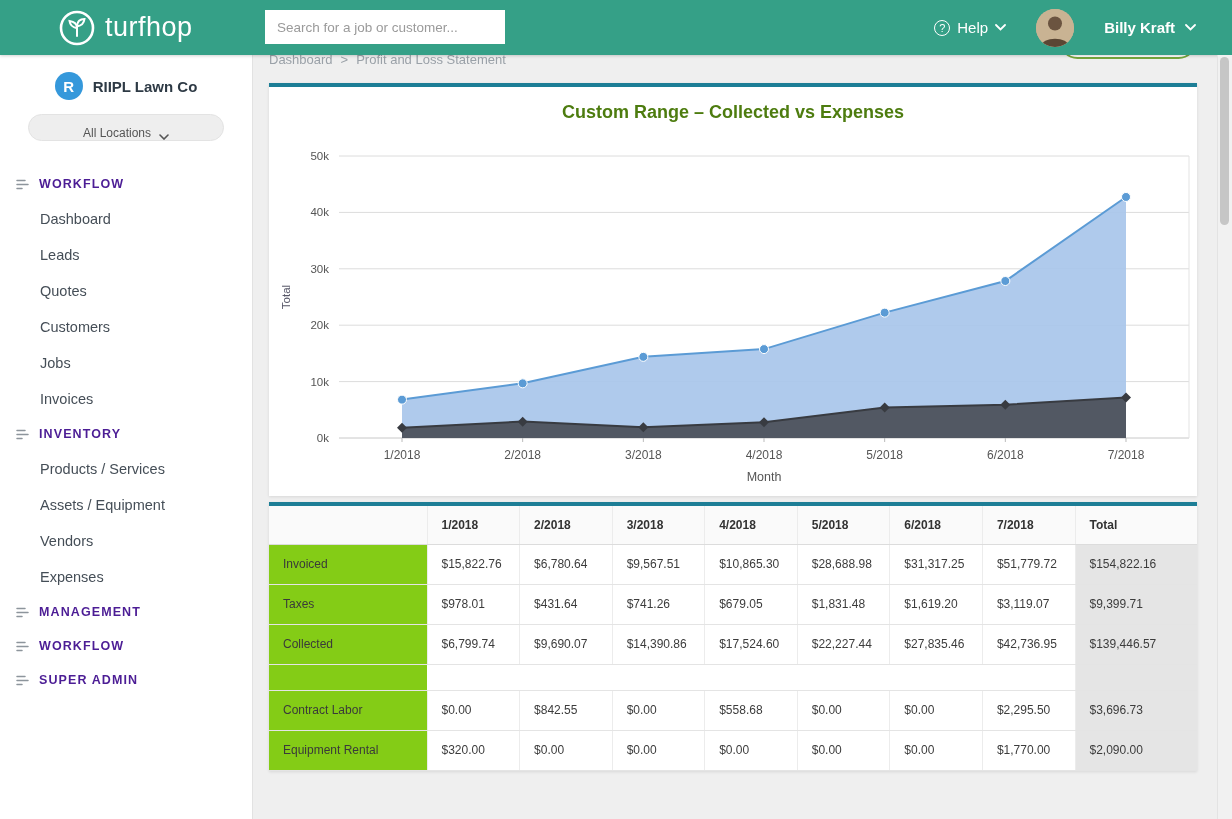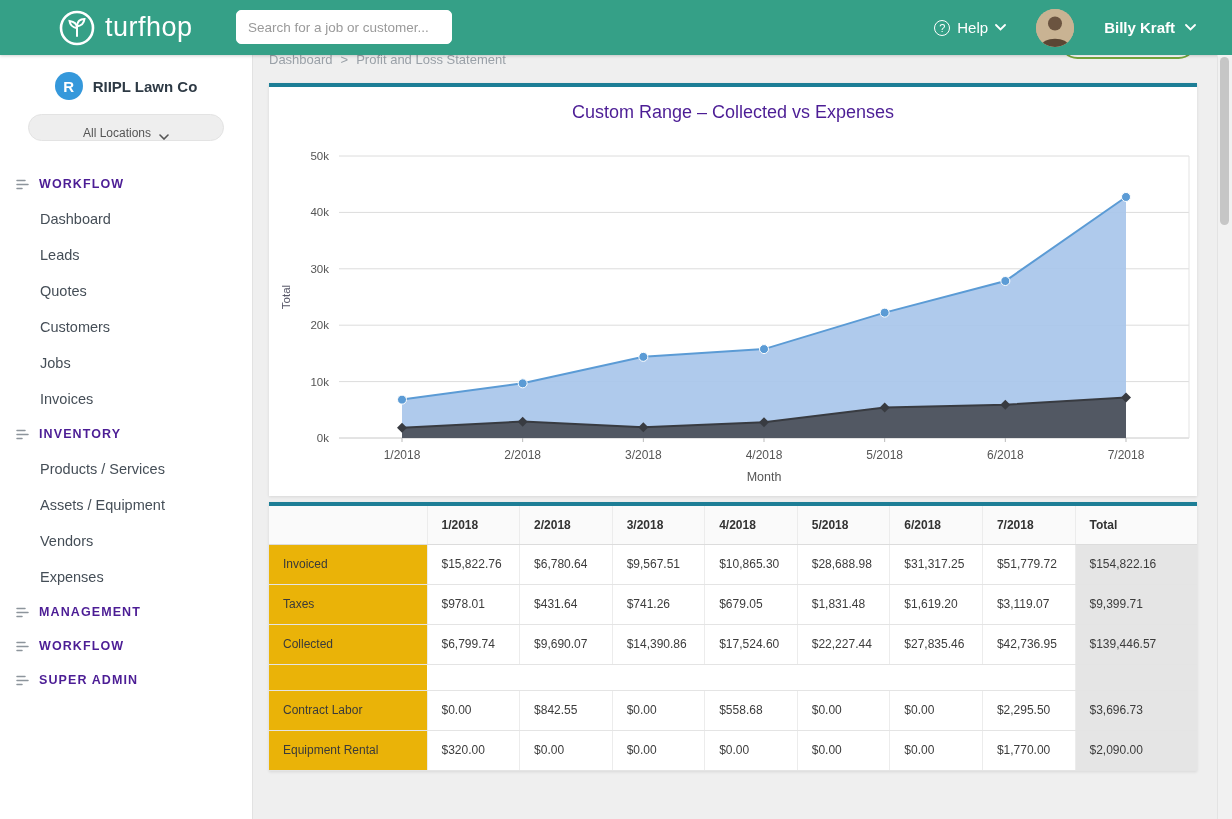--- a/index.html
+++ b/index.html
@@ -4,22 +4,22 @@
 <style>
   html,body{margin:0;padding:0;width:1232px;height:819px;overflow:hidden;
     font-family:"Liberation Sans",sans-serif;background:#efefef;}
   *{box-sizing:border-box;}
 
   
   .topbar{position:fixed;top:0;left:0;width:1232px;height:55px;background:#35a087;
     z-index:30;box-shadow:0 1px 3px rgba(0,0,0,.18);}
   .logo{position:absolute;left:58px;top:0;height:55px;display:flex;align-items:center;gap:9px;}
   .brand{color:#fff;font-size:27px;font-weight:400;letter-spacing:.5px;}
-  .search{position:absolute;left:236px;top:10px;width:216px;height:34px;border:1px solid #fff;
-    border-radius:5px;padding:0 11px;font-size:13.5px;color:#333;outline:none;
+  .search{position:absolute;left:265px;top:10px;width:240px;height:34px;border:1px solid #fff;
+    border-radius:0;padding:0 11px;font-size:13.5px;color:#333;outline:none;
     font-family:"Liberation Sans",sans-serif;}
   .search::placeholder{color:#9a9a9a;}
   .topbar-right{position:absolute;right:36px;top:0;height:55px;display:flex;align-items:center;gap:30px;color:#fff;}
   .help{display:flex;align-items:center;gap:7px;font-size:15px;cursor:pointer;}
   .qmark{width:16px;height:16px;border:1px solid #fff;border-radius:50%;font-size:11px;
     display:inline-flex;align-items:center;justify-content:center;}
   .user{display:flex;align-items:center;gap:10px;cursor:pointer;}
   .avatar{width:38px;height:38px;border-radius:50%;overflow:hidden;display:inline-block;background:#c9b393;}
   .uname{font-size:15px;font-weight:600;margin-left:20px;}
   .chev{display:inline-flex;align-items:center;color:#fff;}
@@ -46,29 +46,29 @@
   .page-header{position:relative;margin-bottom:16px;}
   .page-title{font-size:22px;font-weight:600;color:#265b73;line-height:26px;}
   .breadcrumb{margin-top:6px;font-size:13px;color:#9aa1a8;}
   .bc-link{cursor:pointer;}
   .bc-sep{margin:0 8px;}
   .change-year{position:absolute;right:0;top:2px;height:37px;padding:0 25px;background:#fff;
     border:2px solid #74a63d;color:#74a63d;border-radius:19px;font-size:14.5px;cursor:pointer;
     font-family:"Liberation Sans",sans-serif;}
   .card{background:#fff;border-top:4px solid #1d7e96;box-shadow:0 1px 3px rgba(0,0,0,.1);}
   .chart-card{margin-bottom:6px;padding-bottom:2px;}
-  .chart-title{padding:15px 0 3px;text-align:center;font-size:18px;font-weight:400;color:#4c1d95;}
+  .chart-title{padding:15px 0 3px;text-align:center;font-size:18px;font-weight:700;color:#4d7c0f;}
   #chart-area svg{display:block;margin:0 auto;}
 
   
   table.pl{width:100%;border-collapse:collapse;table-layout:fixed;font-size:12px;color:#3c3c3c;}
   table.pl th,table.pl td{padding:0 14px;height:40px;text-align:left;font-weight:400;
     border-bottom:1px solid #e4e4e4;overflow:hidden;white-space:nowrap;}
   table.pl thead th{height:38px;background:#fafafa;font-weight:700;color:#333;border-bottom:1px solid #dcdcdc;}
-  .cell-label{background:#eab308;font-weight:700;color:#3a3a3a;}
+  .cell-label{background:#84cc16;font-weight:700;color:#3a3a3a;}
   .cell-total{background:#e5e5e5;font-weight:700;border-left:1px solid #ececec;}
   .cell-month{border-left:1px solid #ececec;}
   tr.spacer td{height:26px;}
   td.sp-mid{background:#fff;border-left:none;}
 
   
   .scrollbar{position:fixed;top:55px;right:0;bottom:0;width:15px;background:#f1f1f1;
     border-left:1px solid #e3e3e3;z-index:40;}
   .thumb{position:absolute;top:2px;left:2px;width:9px;height:168px;background:#c6c6c6;border-radius:5px;}
 </style>

